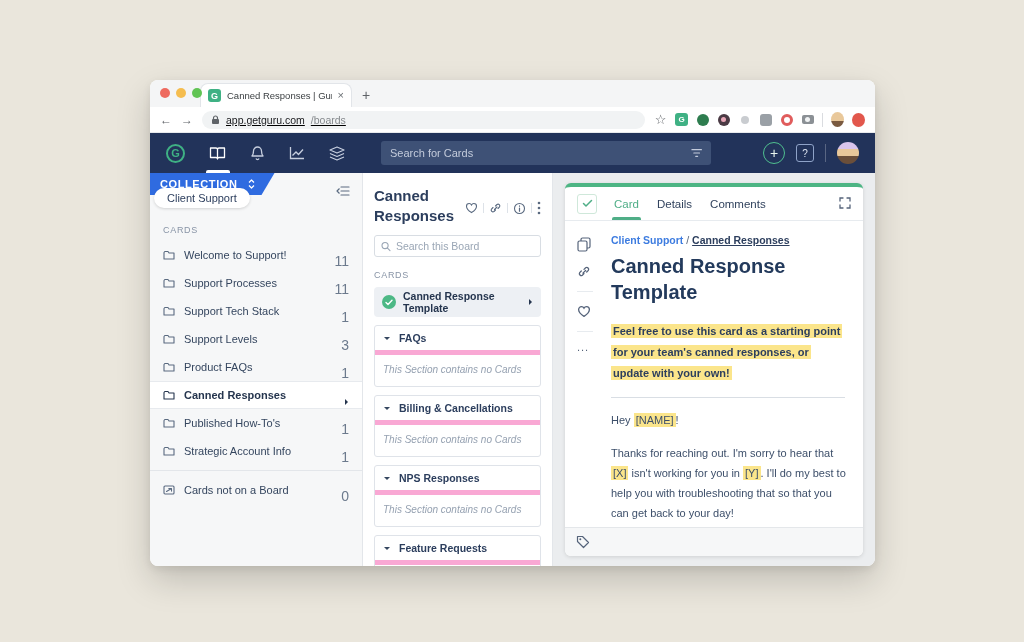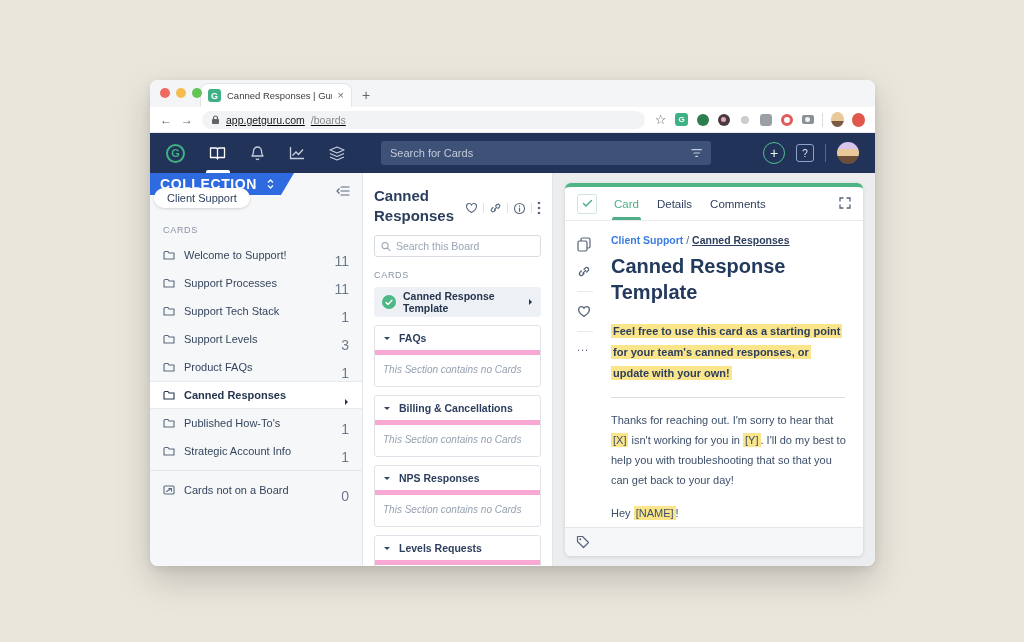--- a/index.html
+++ b/index.html
@@ -63,21 +63,21 @@
   .help-btn { width:18px; height:18px; border:1.5px solid #8fa3c8; border-radius:3px; color:#dfe6f2; font-size:10px;
               display:flex; align-items:center; justify-content:center; }
   .nav-divider { width:1px; height:18px; background:rgba(255,255,255,.25); }
   .nav-avatar { width:22px; height:22px; border-radius:50%; background:linear-gradient(180deg,#d9c4ec 0 30%,#e9c89a 30% 62%,#6b4f3a 62%); }
 
   
   .content { display:flex; height:393px; }
 
   .sidebar { width:213px; background:#f6f7f8; border-right:1px solid #e3e6ea; position:relative; flex:none; }
   .collection-badge { position:absolute; left:0; top:0; height:22px; background:#2f6be0; color:#fff;
-                      display:flex; align-items:center; gap:10px; padding:0 20px 0 10px; font-size:14px;
+                      display:flex; align-items:center; gap:10px; padding:0 20px 0 10px; font-size:11px;
                       letter-spacing:.6px; font-weight:bold;
                       clip-path:polygon(0 0,100% 0,calc(100% - 13px) 100%,0 100%); }
   .collapse-btn { position:absolute; right:12px; top:9px; }
   .collection-pill { position:absolute; left:4px; top:15px; background:#fff; border-radius:12px; padding:4px 13px;
                      font-size:11px; color:#2c3e5d; box-shadow:0 1px 3px rgba(0,0,0,.15); }
   .boards-label { padding:52px 0 6px 13px; font-size:9px; letter-spacing:.7px; color:#8894a6; }
   .board-row { height:28px; display:flex; align-items:center; gap:9px; padding:0 13px; font-size:11px; color:#35465f; }
   .board-row .count { margin-left:auto; font-size:14px; color:#6c7a8d;margin-top:12px; }
   .board-row.selected { background:#fff; font-weight:bold; border-top:1px solid #e7eaee; border-bottom:1px solid #e7eaee; color:#25354e; }
   .side-sep { height:1px; background:#e3e6ea; margin:5px 0; }
@@ -400,21 +400,21 @@
               </svg>
             <span>NPS Responses</span>
           </div>
           <div class="section-body">This Section contains no Cards</div>
         </div>
         <div class="section">
           <div class="section-head">
             <svg width="8" height="5" viewBox="0 0 8 5">
                 <path d="M1 1 4 4 7 1z" fill="#35465f"></path>
               </svg>
-            <span>Levels Requests</span>
+            <span>Feature Requests</span>
           </div>
           <div class="section-body">This Section contains no Cards</div>
         </div>
       </section>
 
       <section class="card-area">
         <div class="gcard">
           <div class="gcard-head">
             <span class="check-sq">
               <svg width="11" height="9" viewBox="0 0 11 9">
@@ -450,22 +450,22 @@
               <span class="dots">...</span>
             </div>
 
             <div class="card-content">
               <div class="breadcrumb">
                 <span class="bc-col">Client Support</span><span class="bc-sep"> / </span><span class="bc-board">Canned Responses</span>
               </div>
               <div class="card-title">Canned Response Template</div>
               <div class="intro"><span class="hl">Feel free to use this card as a starting point for your team's canned responses, or update with your own!</span></div>
               <hr class="card-hr">
+              <div class="body-p"><span>Hey </span><span class="hl">[NAME]</span><span>!</span></div>
               <div class="body-p"><span>Thanks for reaching out. I'm sorry to hear that </span><span class="hl">[X]</span><span> isn't working for you in </span><span class="hl">[Y]</span><span>. I'll do my best to help you with troubleshooting that so that you can get back to your day!</span></div>
-              <div class="body-p"><span>Hey </span><span class="hl">[NAME]</span><span>!</span></div>
 
             </div>
           </div>
 
           <div class="gcard-footer">
             <svg width="14" height="14" viewBox="0 0 14 14">
                 <path d="M1.5 1.5h5l6 6-5 5-6-6z" fill="none" stroke="#55637a" stroke-width="1.2" stroke-linejoin="round"></path>
                 <circle cx="4.3" cy="4.3" r="1" fill="#55637a"></circle>
               </svg>
           </div>

